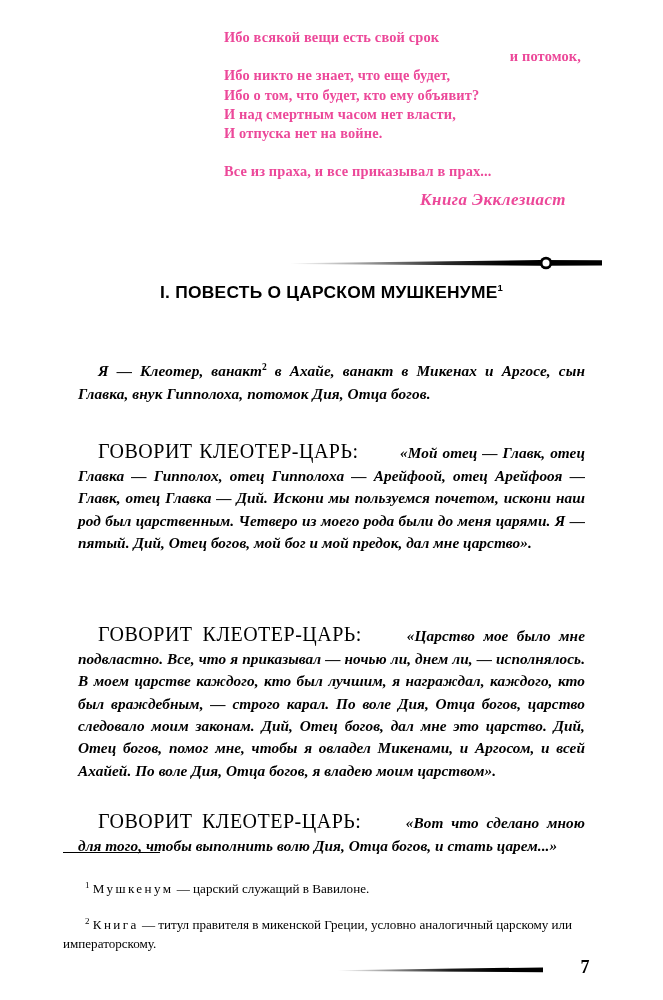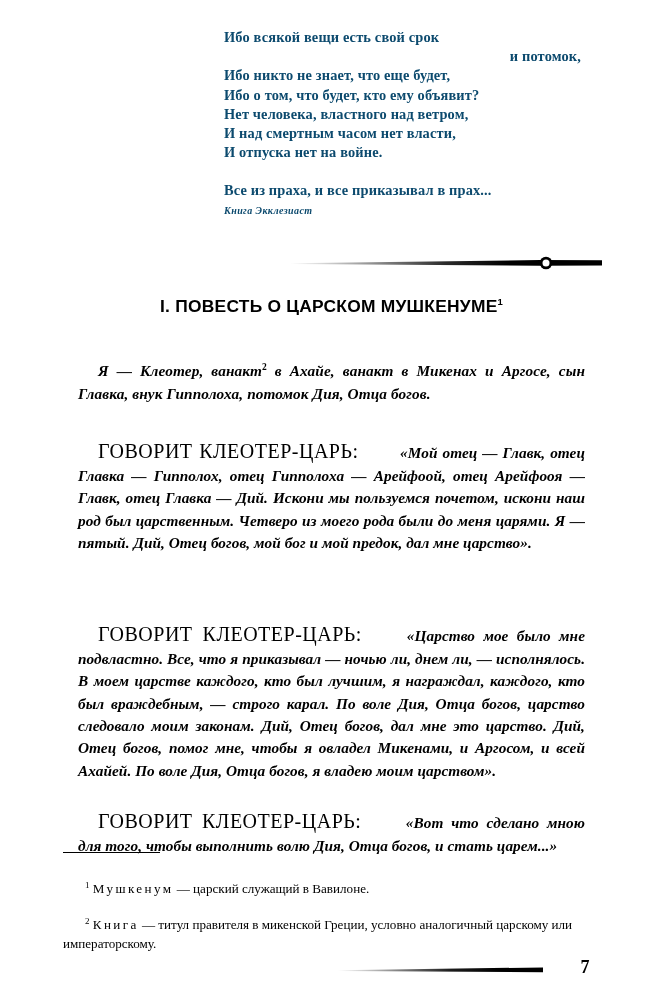--- a/index.html
+++ b/index.html
@@ -23,56 +23,58 @@
   .epigraph {
     position: absolute;
     left: 224px;
     top: 28px;
     width: 360px;
     font-family: "Liberation Serif", "DejaVu Serif", serif;
     font-size: 14.4px;
     font-weight: 700;
     line-height: 19.2px;
     letter-spacing: 0.15px;
-    color: #0c4a6e;
+    color: #ec4899;
   }
   .epigraph .line {
     white-space: nowrap;
   }
   .epigraph .line.indent-right {
     text-align: right;
     padding-right: 3px;
   }
   .epigraph .gap {
     height: 19px;
   }
   .epigraph-source {
+    margin-top: 9px;
+    text-align: right;
     font-style: italic;
     font-weight: 700;
-    font-size: 10px;
+    font-size: 17px;
     letter-spacing: 0.4px;
     padding-right: 18px;
     white-space: nowrap;
   }
 
   
   .ornament {
     position: absolute;
     left: 290px;
     top: 256px;
     width: 312px;
     height: 14px;
   }
   .ornament svg { display: block; }
 
   
   .chapter-title {
     position: absolute;
     left: 78px;
-    top: 284px;
+    top: 270px;
     width: 507px;
     text-align: center;
     font-family: "Liberation Sans", "DejaVu Sans", sans-serif;
     font-size: 17.4px;
     font-weight: 700;
     letter-spacing: 0.25px;
     white-space: nowrap;
   }
   .chapter-title sup {
     font-size: 9.5px;
@@ -175,21 +177,20 @@
 </head>
 <body>
 
 <div id="page">
 
   <div class="epigraph">
     <div class="line">Ибо всякой вещи есть свой срок</div>
     <div class="line indent-right">и потомок,</div>
     <div class="line">Ибо никто не знает, что еще будет,</div>
     <div class="line">Ибо о том, что будет, кто ему объявит?</div>
-    <div class="line">Нет человека, властного над ветром,</div>
     <div class="line">И над смертным часом нет власти,</div>
     <div class="line">И отпуска нет на войне.</div>
     <div class="gap"></div>
     <div class="line">Все из праха, и все приказывал в прах...</div>
     <div class="epigraph-source">Книга  Экклезиаст</div>
   </div>
 
   <div class="ornament">
     <svg width="312" height="14" viewBox="0 0 312 14" xmlns="http://www.w3.org/2000/svg">
       <defs>

